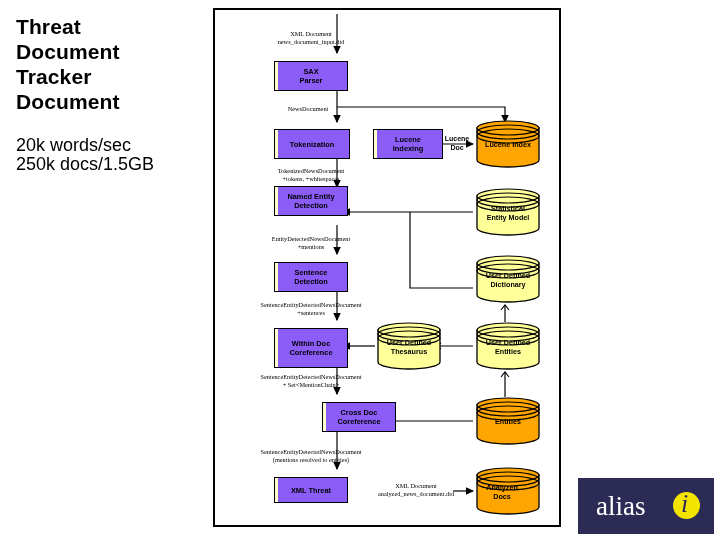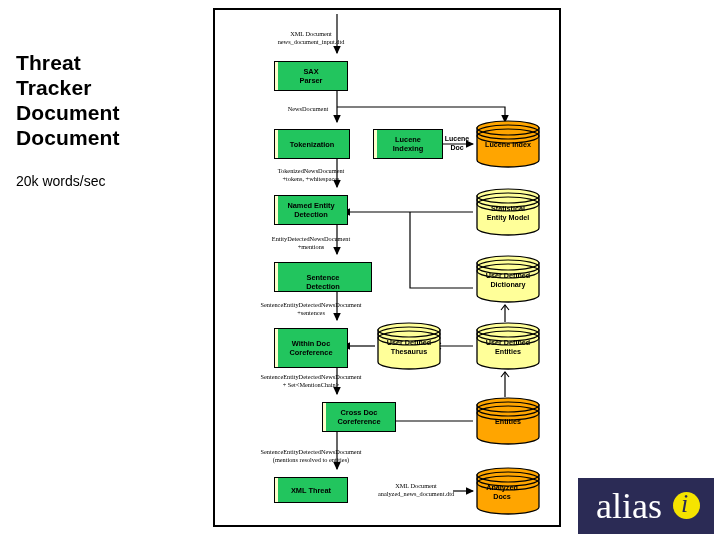--- a/index.html
+++ b/index.html
@@ -5,37 +5,36 @@
   html,body{margin:0;padding:0;}
   body{
     width:720px;height:540px;background:#ffffff;overflow:hidden;
     font-family:"Liberation Sans",sans-serif;position:relative;
   }
   
   #left-panel{position:absolute;left:16px;top:14px;width:186px;}
   #slide-title{
     font-size:21px;line-height:25px;font-weight:bold;color:#000;
     letter-spacing:0.1px;
-    margin-top:36px;
   }
   #slide-title div{white-space:nowrap;}
-  #stats{margin-top:22px;font-size:14px;line-height:19px;color:#000;}
+  #stats{margin-top:22px;font-size:18px;line-height:19px;color:#000;}
   #stats div{white-space:nowrap;}
 
   
   #diagram-frame{
     position:absolute;left:213px;top:8px;width:348px;height:519px;
     border:2px solid #000;background:#fff;box-sizing:border-box;
   }
   #diagram-canvas{position:absolute;inset:0;}
   svg.wires{position:absolute;left:0;top:0;width:100%;height:100%;}
 
   
   .proc{
-    position:absolute;background:#22c55e;border:1px solid #000;
+    position:absolute;background:#8b5cf6;border:1px solid #000;
     box-sizing:border-box;display:flex;align-items:center;
     justify-content:center;text-align:center;
     font-size:7.4px;font-weight:bold;line-height:9px;color:#000;
     font-family:"Liberation Sans",sans-serif;
   }
   .proc .shade{
     position:absolute;left:0;top:0;bottom:0;width:3px;background:#ffffcc;
   }
   .proc span{position:relative;z-index:2;padding:0 2px;}
 
@@ -60,45 +59,46 @@
     color:#000;z-index:3;padding:0 2px;box-sizing:border-box;
   }
 
   
   #logo{
     position:absolute;left:578px;top:478px;width:136px;height:56px;
     background:#2b2b55;overflow:hidden;
   }
   #logo-text{
     position:absolute;left:18px;top:6px;
-    font-family:"Liberation Serif",serif;font-size:36px;color:#ffffff;
+    font-family:"Liberation Serif",serif;font-size:27px;color:#ffffff;
     letter-spacing:0px;line-height:44px;
   }
   #logo-dot{
     position:absolute;left:95px;top:14px;width:27px;height:27px;
     background:#f5e400;border-radius:50%;
   }
   #logo-i{
     position:absolute;left:103px;top:9px;
     font-family:"Liberation Serif",serif;font-style:italic;
     font-size:26px;color:#2b2b55;line-height:34px;
   }
 </style>
 </head>
 <body>
 
 <div id="left-panel">
   <div id="slide-title">
     <div>Threat</div>
+    <div>Document</div>
     <div>Tracker</div>
     <div>Document</div>
-    <div>Document</div>
   </div>
   <div id="stats">
     <div>20k words/sec</div>
+    <div>250k docs/1.5GB</div>
   </div>
 </div>
 
 <div id="diagram-frame">
   <div id="diagram-canvas">
     <svg class="wires" viewBox="0 0 344 515" preserveAspectRatio="none">
       <defs>
         <marker id="ar" markerWidth="7" markerHeight="7" refX="6" refY="3.2" orient="auto">
           <path d="M0,0 L7,3.2 L0,6.4 z" fill="#000"></path>
         </marker>
@@ -145,25 +145,25 @@
       <span>SAX<br>Parser</span>
     </div>
     <div class="proc" style="left: 59px; top: 119px; width: 76px; height: 30px;">
       <div class="shade"></div>
       <span>Tokenization</span>
     </div>
     <div class="proc" style="left: 158px; top: 119px; width: 70px; height: 30px;">
       <div class="shade"></div>
       <span>Lucene<br>Indexing</span>
     </div>
-    <div class="proc" style="left: 59px; top: 185px; width: 74px; height: 30px;">
+    <div class="proc" style="left: 59px; top: 176px; width: 74px; height: 30px;">
       <div class="shade"></div>
       <span>Named Entity<br>Detection</span>
     </div>
-    <div class="proc" style="left: 59px; top: 252px; width: 98px; height: 30px; align-items: flex-end;">
+    <div class="proc" style="left: 59px; top: 252px; width: 74px; height: 30px;">
       <div class="shade"></div>
       <span>Sentence<br>Detection</span>
     </div>
     <div class="proc" style="left: 59px; top: 318px; width: 74px; height: 40px;">
       <div class="shade"></div>
       <span>Within Doc<br>Coreference</span>
     </div>
     <div class="proc" style="left: 59px; top: 392px; width: 74px; height: 30px; margin-left: 48px;">
       <div class="shade"></div>
       <span>Cross Doc<br>Coreference</span>

